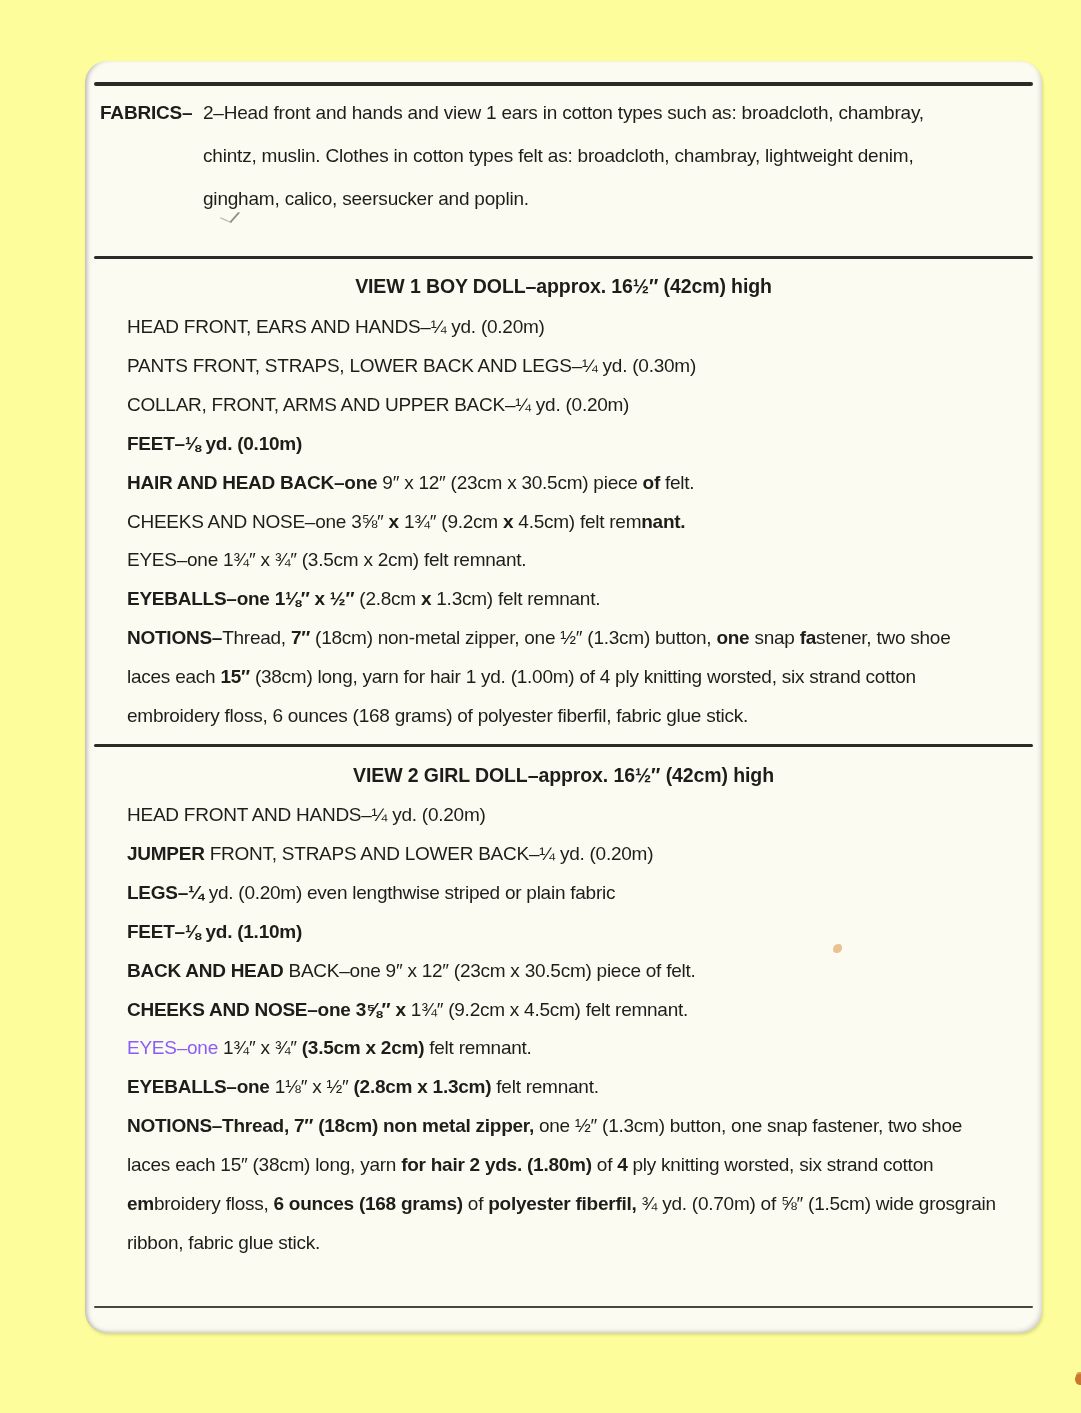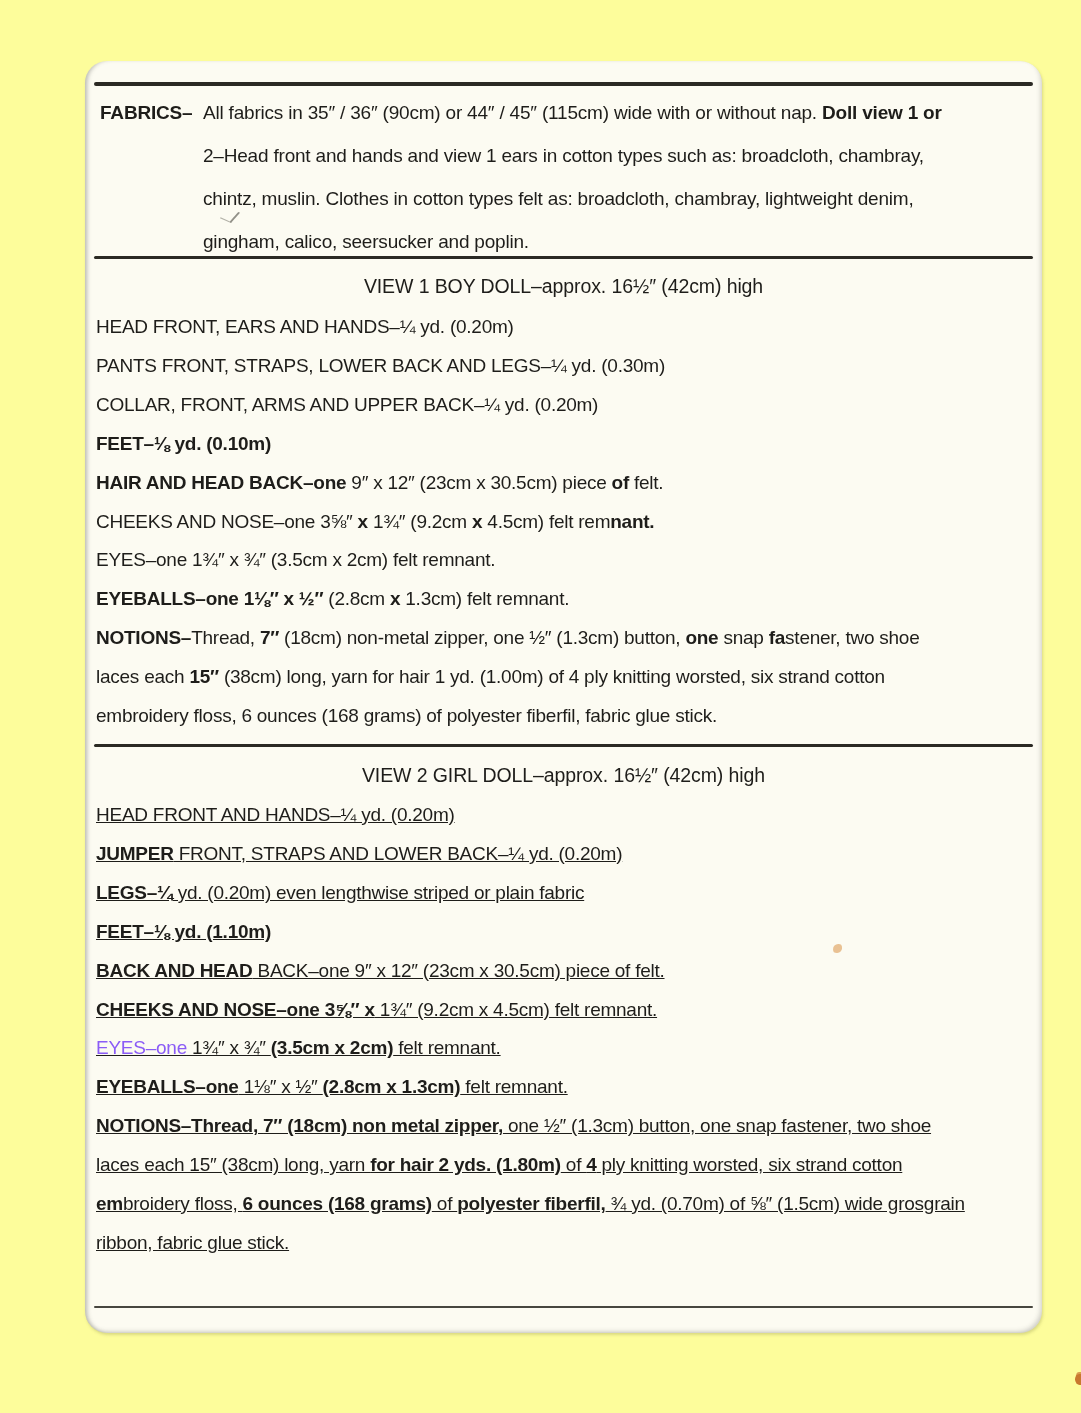--- a/index.html
+++ b/index.html
@@ -42,31 +42,31 @@
   .fabrics-label {
     flex:0 0 103px;
     font-weight:700;
     line-height:43px;
     white-space:nowrap;
   }
   .fabrics-lines .tline { line-height:43px; white-space:nowrap; }
   .view-heading {
     position:absolute; left:0; width:100%;
     text-align:center;
-    font-weight:400;
+    font-weight:700;
     font-size:19.5px;
     line-height:26px;
     letter-spacing:-0.1px;
     white-space:nowrap;
   }
   .lines-block {
     position:absolute; left:11px; right:4px;
     font-size:19px; letter-spacing:-0.25px;
   }
-  .lines-block .tline { line-height:38.9px; white-space:nowrap; }
+  .lines-block .tline { line-height:38.9px; white-space:nowrap;margin-left:31px; }
   .tline .b  { font-weight:700; }
   .tline .lt { color:#8b5cf6; }
   .pencil-mark {
     position:absolute; left:139px; top:148px;
     width:10px; height:12px;
     border-right:2px solid #6f6e66;
     border-bottom:1px solid #9a998f;
     transform:rotate(24deg) skewX(-18deg);
     opacity:0.75;
   }
@@ -88,21 +88,20 @@
 </head>
 <body>
 
 <div class="paper">
 
   <div class="rule-thick" style="top:21px;"></div>
 
   <div class="fabrics-block">
     <div class="fabrics-label">FABRICS–</div>
     <div class="fabrics-lines">
-        <div class="tline"><span>All fabrics in 35″ / 36″ (90cm) or 44″ / 45″ (115cm) wide with or without nap. </span><span class="b">Doll view 1 or</span></div>
         <div class="tline"><span>2–Head front and hands and view 1 ears in cotton types such as: broadcloth, chambray,</span></div>
         <div class="tline"><span>chintz, muslin. Clothes in cotton types felt as: broadcloth, chambray, lightweight denim,</span></div>
         <div class="tline"><span>gingham, calico, seersucker and poplin.</span></div>
       </div>
   </div>
 
   <div class="pencil-mark"></div>
 
   <div class="rule-mid" style="top:195px;"></div>
 
@@ -119,21 +118,21 @@
       <div class="tline"><span class="b">EYEBALLS–one 1⅛″ x ½″</span><span> (2.8cm </span><span class="b">x</span><span> 1.3cm) felt remnant.</span></div>
       <div class="tline"><span class="b">NOTIONS–</span><span>Thread, </span><span class="b">7″</span><span> (18cm) non-metal zipper, one ½″ (1.3cm) button, </span><span class="b">one</span><span> snap </span><span class="b">fa</span><span>stener, two shoe</span></div>
       <div class="tline"><span>laces each </span><span class="b">15″</span><span> (38cm) long, yarn for hair 1 yd. (1.00m) of 4 ply knitting worsted, six strand cotton</span></div>
       <div class="tline"><span>embroidery floss, 6 ounces (168 grams) of polyester fiberfil, fabric glue stick.</span></div>
     </div>
 
   <div class="rule-mid" style="top:683px;"></div>
 
   <div class="view-heading" style="top:701px;">VIEW 2 GIRL DOLL–approx. 16½″ (42cm) high</div>
 
-  <div class="lines-block" style="top:735px;text-decoration:underline;">
+  <div class="lines-block" style="top:735px;">
       <div class="tline"><span>HEAD FRONT AND HANDS–¼ yd. (0.20m)</span></div>
       <div class="tline"><span class="b">JUMPER</span><span> FRONT, STRAPS AND LOWER BACK–¼ yd. (0.20m)</span></div>
       <div class="tline"><span class="b">LEGS–¼</span><span> yd. (0.20m) even lengthwise striped or plain fabric</span></div>
       <div class="tline"><span class="b">FEET–⅛ yd. (1.10m)</span></div>
       <div class="tline"><span class="b">BACK AND HEAD</span><span> BACK–one 9″ x 12″ (23cm x 30.5cm) piece of felt.</span></div>
       <div class="tline"><span class="b">CHEEKS AND NOSE–one 3⅝″ x</span><span> 1¾″ (9.2cm x 4.5cm) felt remnant.</span></div>
       <div class="tline"><span class="lt">EYES–one</span><span> 1¾″ x ¾″ </span><span class="b">(3.5cm x 2cm)</span><span> felt remnant.</span></div>
       <div class="tline"><span class="b">EYEBALLS–one</span><span> 1⅛″ x ½″ </span><span class="b">(2.8cm x 1.3cm)</span><span> felt remnant.</span></div>
       <div class="tline"><span class="b">NOTIONS–Thread,</span><span> </span><span class="b">7″ (18cm) non metal zipper,</span><span> one ½″ (1.3cm) button, one snap fastener, two shoe</span></div>
       <div class="tline"><span>laces each 15″ (38cm) long, yarn </span><span class="b">for hair 2 yds. (1.80m)</span><span> of </span><span class="b">4</span><span> ply knitting worsted, six strand cotton</span></div>

